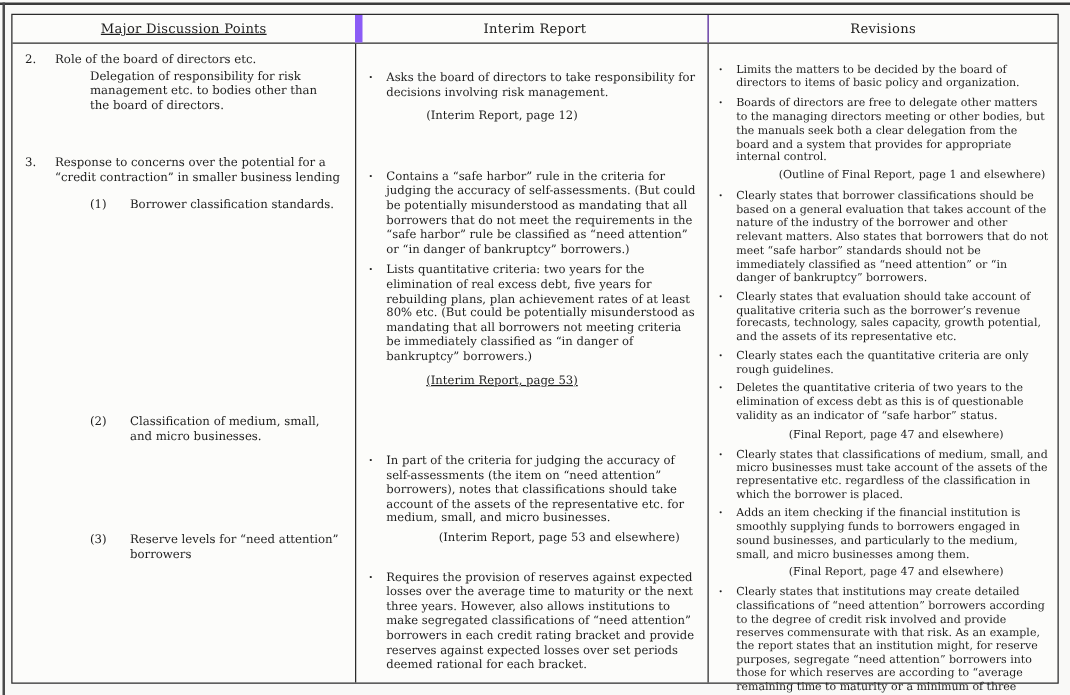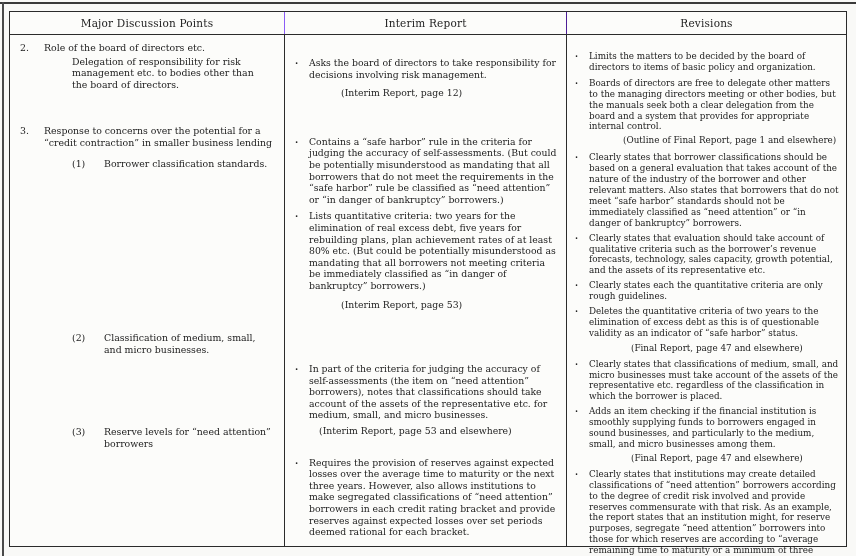--- a/index.html
+++ b/index.html
@@ -20,22 +20,22 @@
     border:1.5px solid #2b2b2b;
     background:#fcfcfa;
     box-sizing:border-box;
   }
   .thead{display:flex;height:22px;border-bottom:1px solid #2b2b2b;}
   .th{
     display:flex;align-items:center;justify-content:center;
     font-size:10.5px;letter-spacing:.2px;
     box-sizing:border-box;
   }
-  .th.c1{width:274px;}
-  .th.c2{width:282px;border-left:1px solid #8b5cf6;}
+  .th.c1{width:274px;text-decoration:underline;}
+  .th.c2{width:282px;border-left:6px solid #8b5cf6;}
   .th.c3{flex:1;border-left:1px solid #4c1d95;}
 
   .tbody{display:flex;height:511px;}
   .col{box-sizing:border-box;overflow:visible;}
   .col.c1{width:274px;padding:7px 8px 0 6px;font-size:9.4px;line-height:11.6px;}
   .col.c2{width:282px;border-left:1px solid #2b2b2b;padding:22px 8px 0 10px;font-size:9.3px;line-height:11.6px;}
   .col.c3{flex:1;border-left:1px solid #2b2b2b;padding:16px 6px 0 8px;font-size:8.8px;line-height:10.9px;}
 
   p{margin:0;padding:0;}
 
@@ -55,23 +55,23 @@
   
   .b{display:flex;}
   .b .mk{width:14px;flex:0 0 14px;font-weight:bold;}
   .b .bt{flex:1;}
   .cite{white-space:nowrap;}
 
   
   .c2 .c-1{margin:7px 0 0 46px;}
   .c2 .b-2{margin-top:37px;}
   .c2 .b-3{margin-top:5px;}
-  .c2 .c-3{margin:7px 0 0 46px;}
+  .c2 .c-3{margin:7px 0 0 46px;text-decoration:underline;}
   .c2 .b-4{margin-top:53px;}
-  .c2 .c-4{margin:4px 0 0 24px;}
+  .c2 .c-4{margin:4px 0 0 56px;}
   .c2 .b-5{margin-top:20px;}
   .c2 .c-5{margin:5px 0 0 0;}
 
   
   .c3 .b-2{margin-top:5px;}
   .c3 .c-2{margin:3px 0 0 48px;}
   .c3 .b-3{margin-top:6px;}
   .c3 .b-4{margin-top:4px;}
   .c3 .b-5{margin-top:4px;}
   .c3 .b-6{margin-top:4px;}

